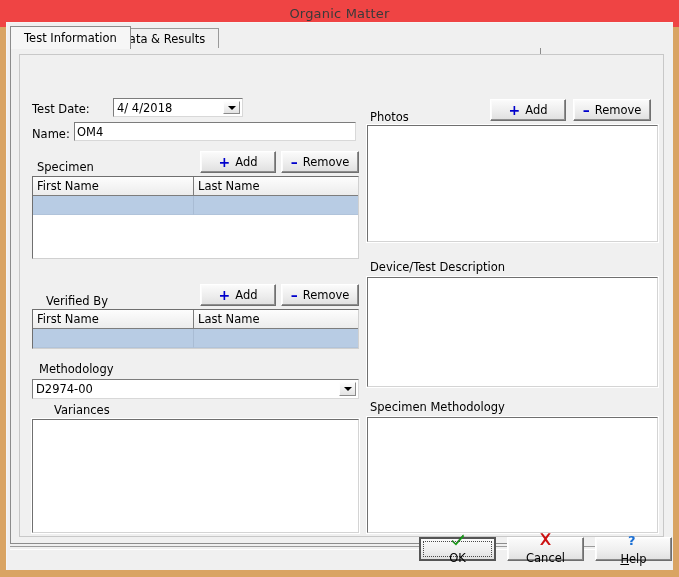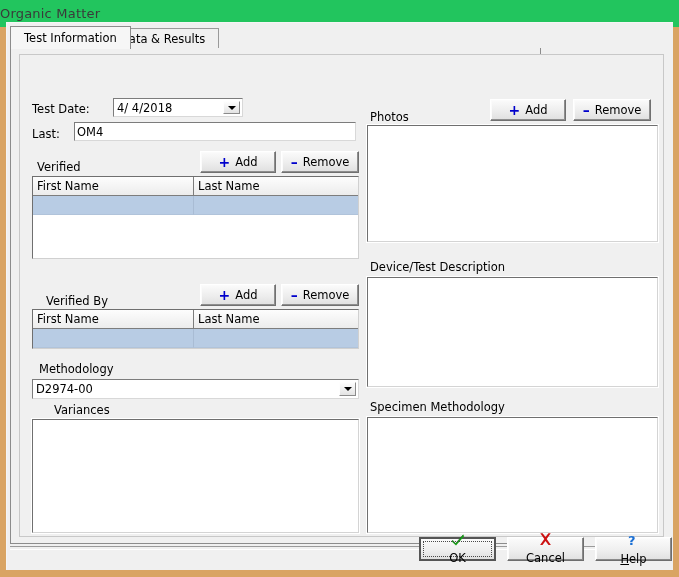--- a/index.html
+++ b/index.html
@@ -22,24 +22,24 @@
     background: #d9a463;
     overflow: hidden;
   }
 
   
   #titlebar {
     position: absolute;
     left: 0; top: 0;
     width: 679px;
     height: 27px;
-    background: #22c55e;
-    display: flex;
-    align-items: center;
-    justify-content: flex-start;
+    background: #ef4444;
+    display: flex;
+    align-items: center;
+    justify-content: center;
   }
   #titlebar .title-text {
     font-size: 13px;
     color: #3a3a3a;
     letter-spacing: 0.2px;
   }
 
   
   #client {
     position: absolute;
@@ -311,26 +311,26 @@
       <div id="inner-panel">
 
         <span class="lbl" style="left:12px; top:47px;">Test Date:</span>
         <div class="combo" style="left:93px; top:43px; width:130px; height:19px;">
           <span class="combo-value">4/  4/2018</span>
           <span class="combo-btn">
             <span class="arrow-down"></span>
           </span>
         </div>
 
-        <span class="lbl" style="left:12px; top:72px;">Last:</span>
+        <span class="lbl" style="left:12px; top:72px;">Name:</span>
         <div class="textfield" style="left:54px; top:67px; width:282px; height:19px;" title="">
           <span>OM4</span>
         </div>
 
-        <span class="lbl" style="left:17px; top:105px;">Verified</span>
+        <span class="lbl" style="left:17px; top:105px;">Specimen</span>
         <div class="btn" style="left:180px; top:96px; width:76px; height:22px;">
           <span class="glyph-plus">+</span>
           <span>Add</span>
         </div>
         <div class="btn" style="left:261px; top:96px; width:78px; height:22px;">
           <span class="glyph-minus">–</span>
           <span>Remove</span>
         </div>
 
         <div class="grid" style="left:12px; top:121px; width:327px; height:83px;">

